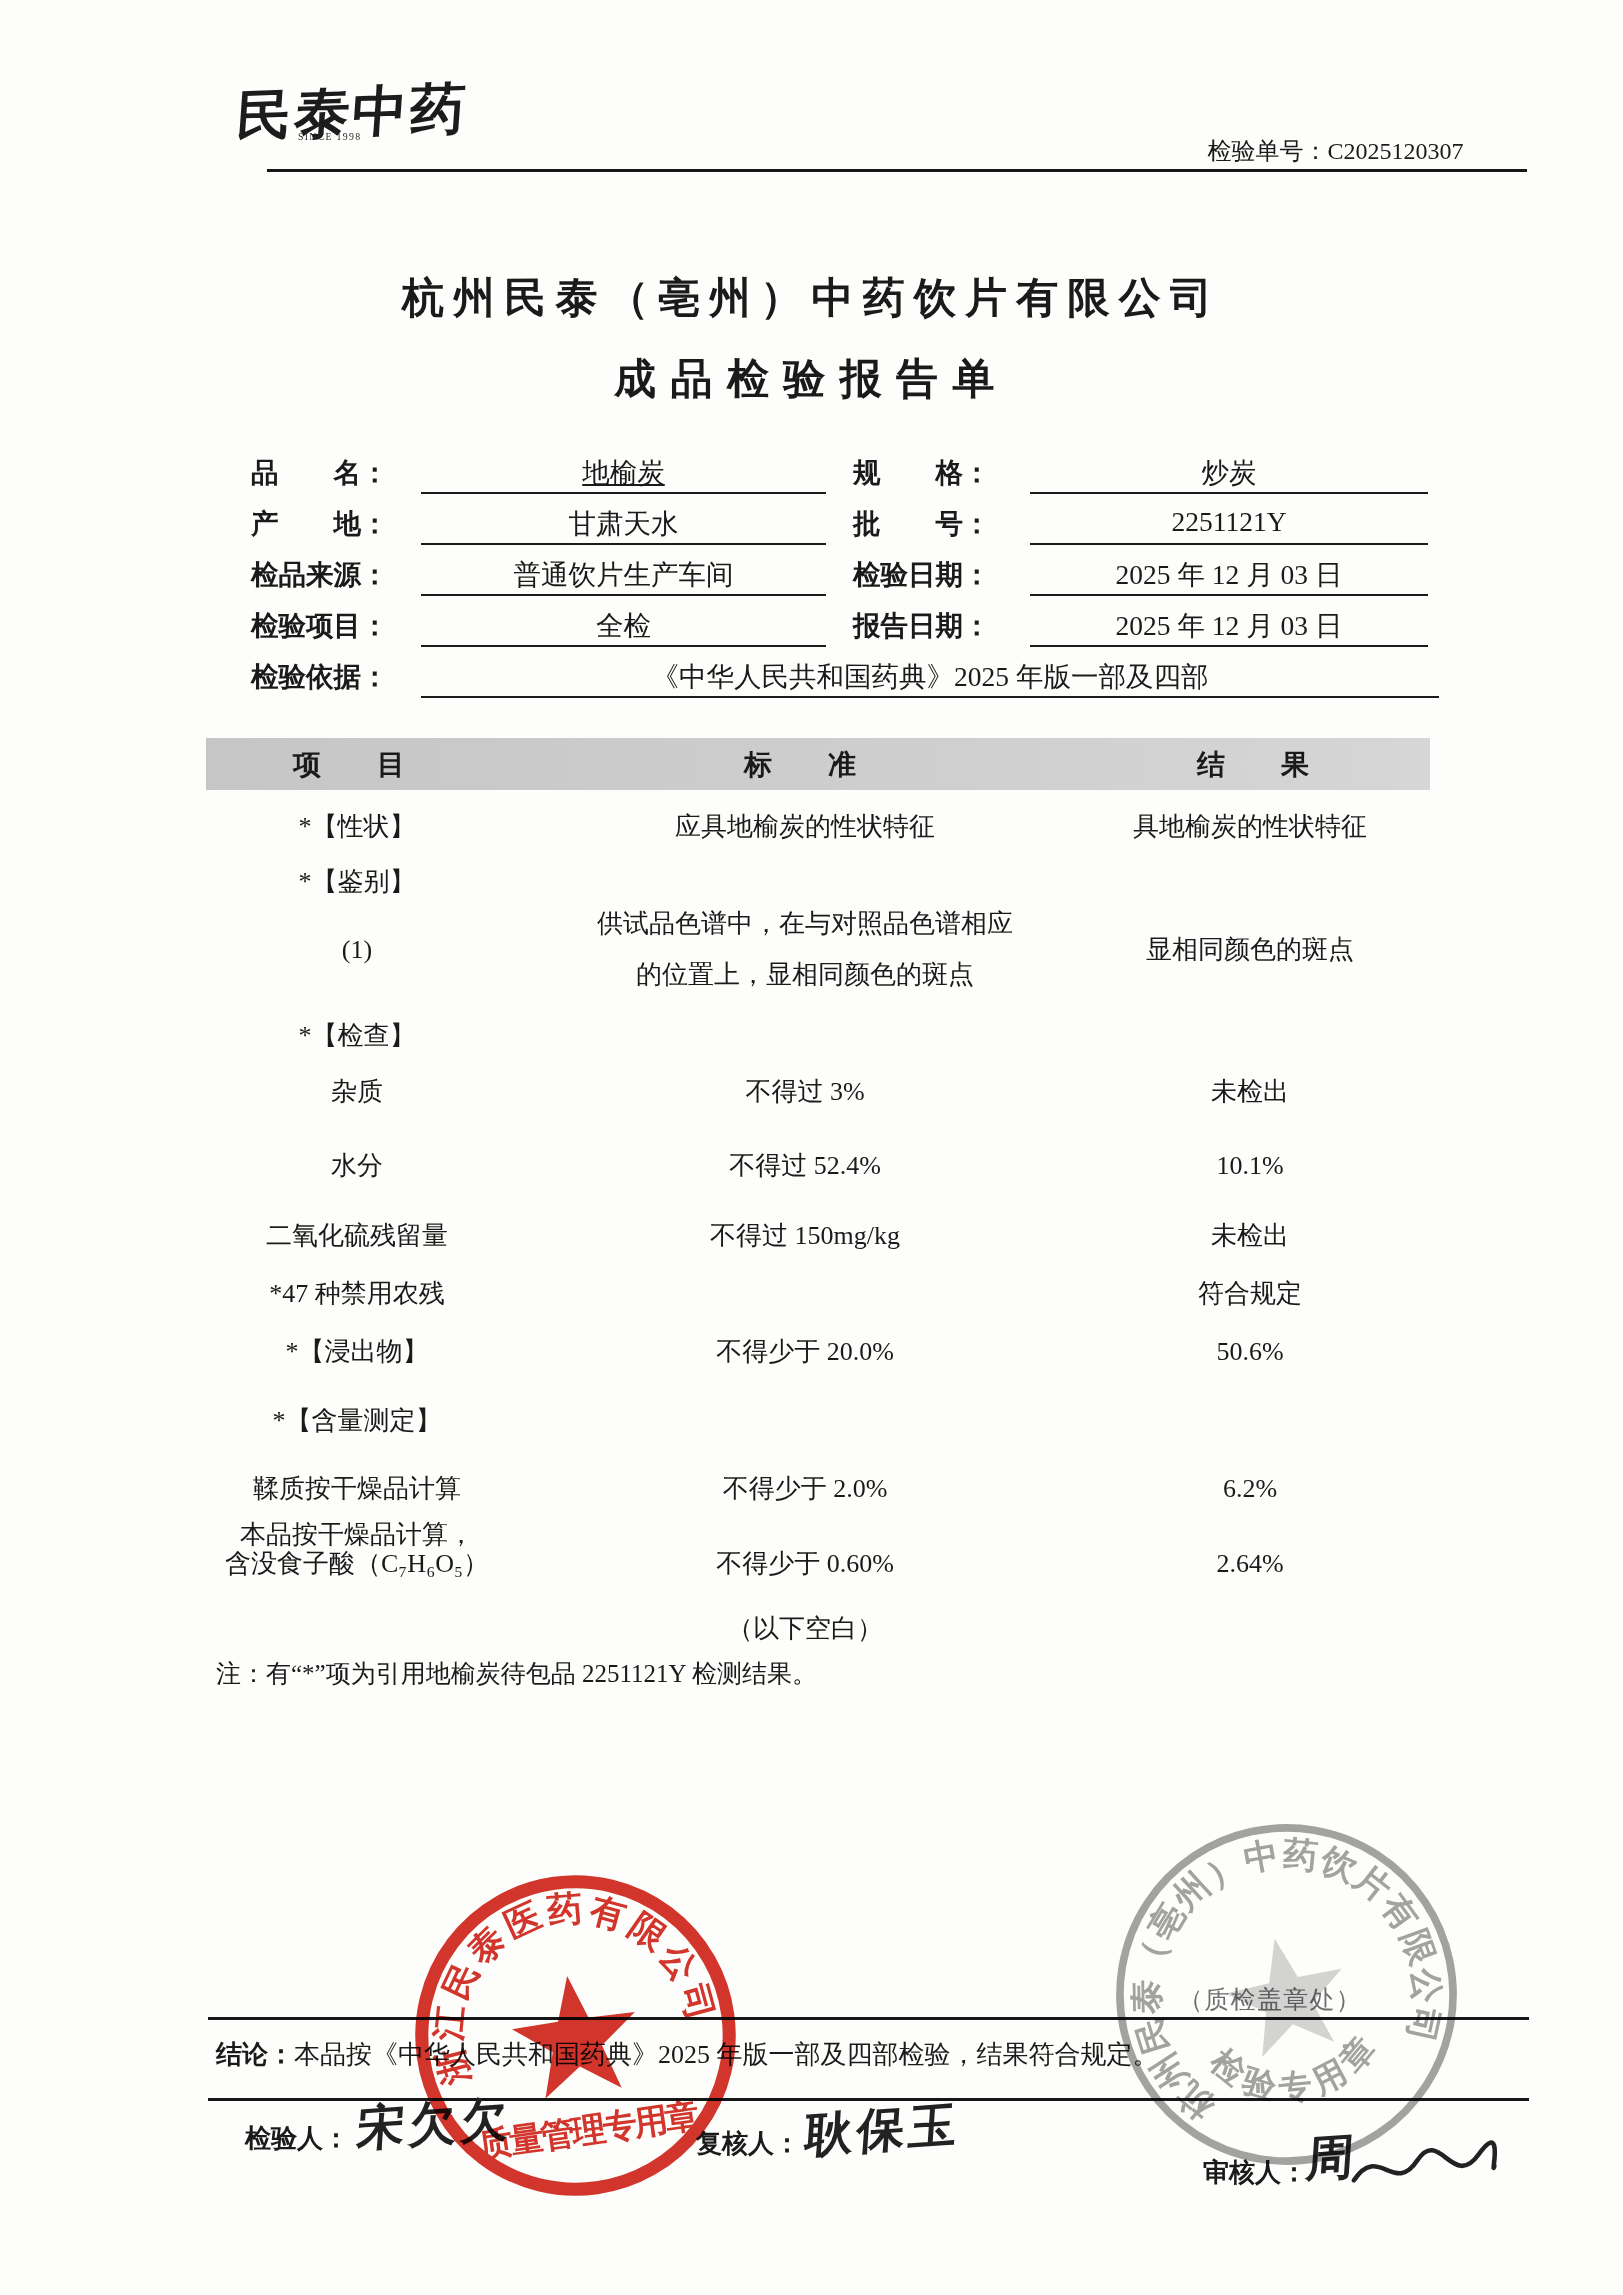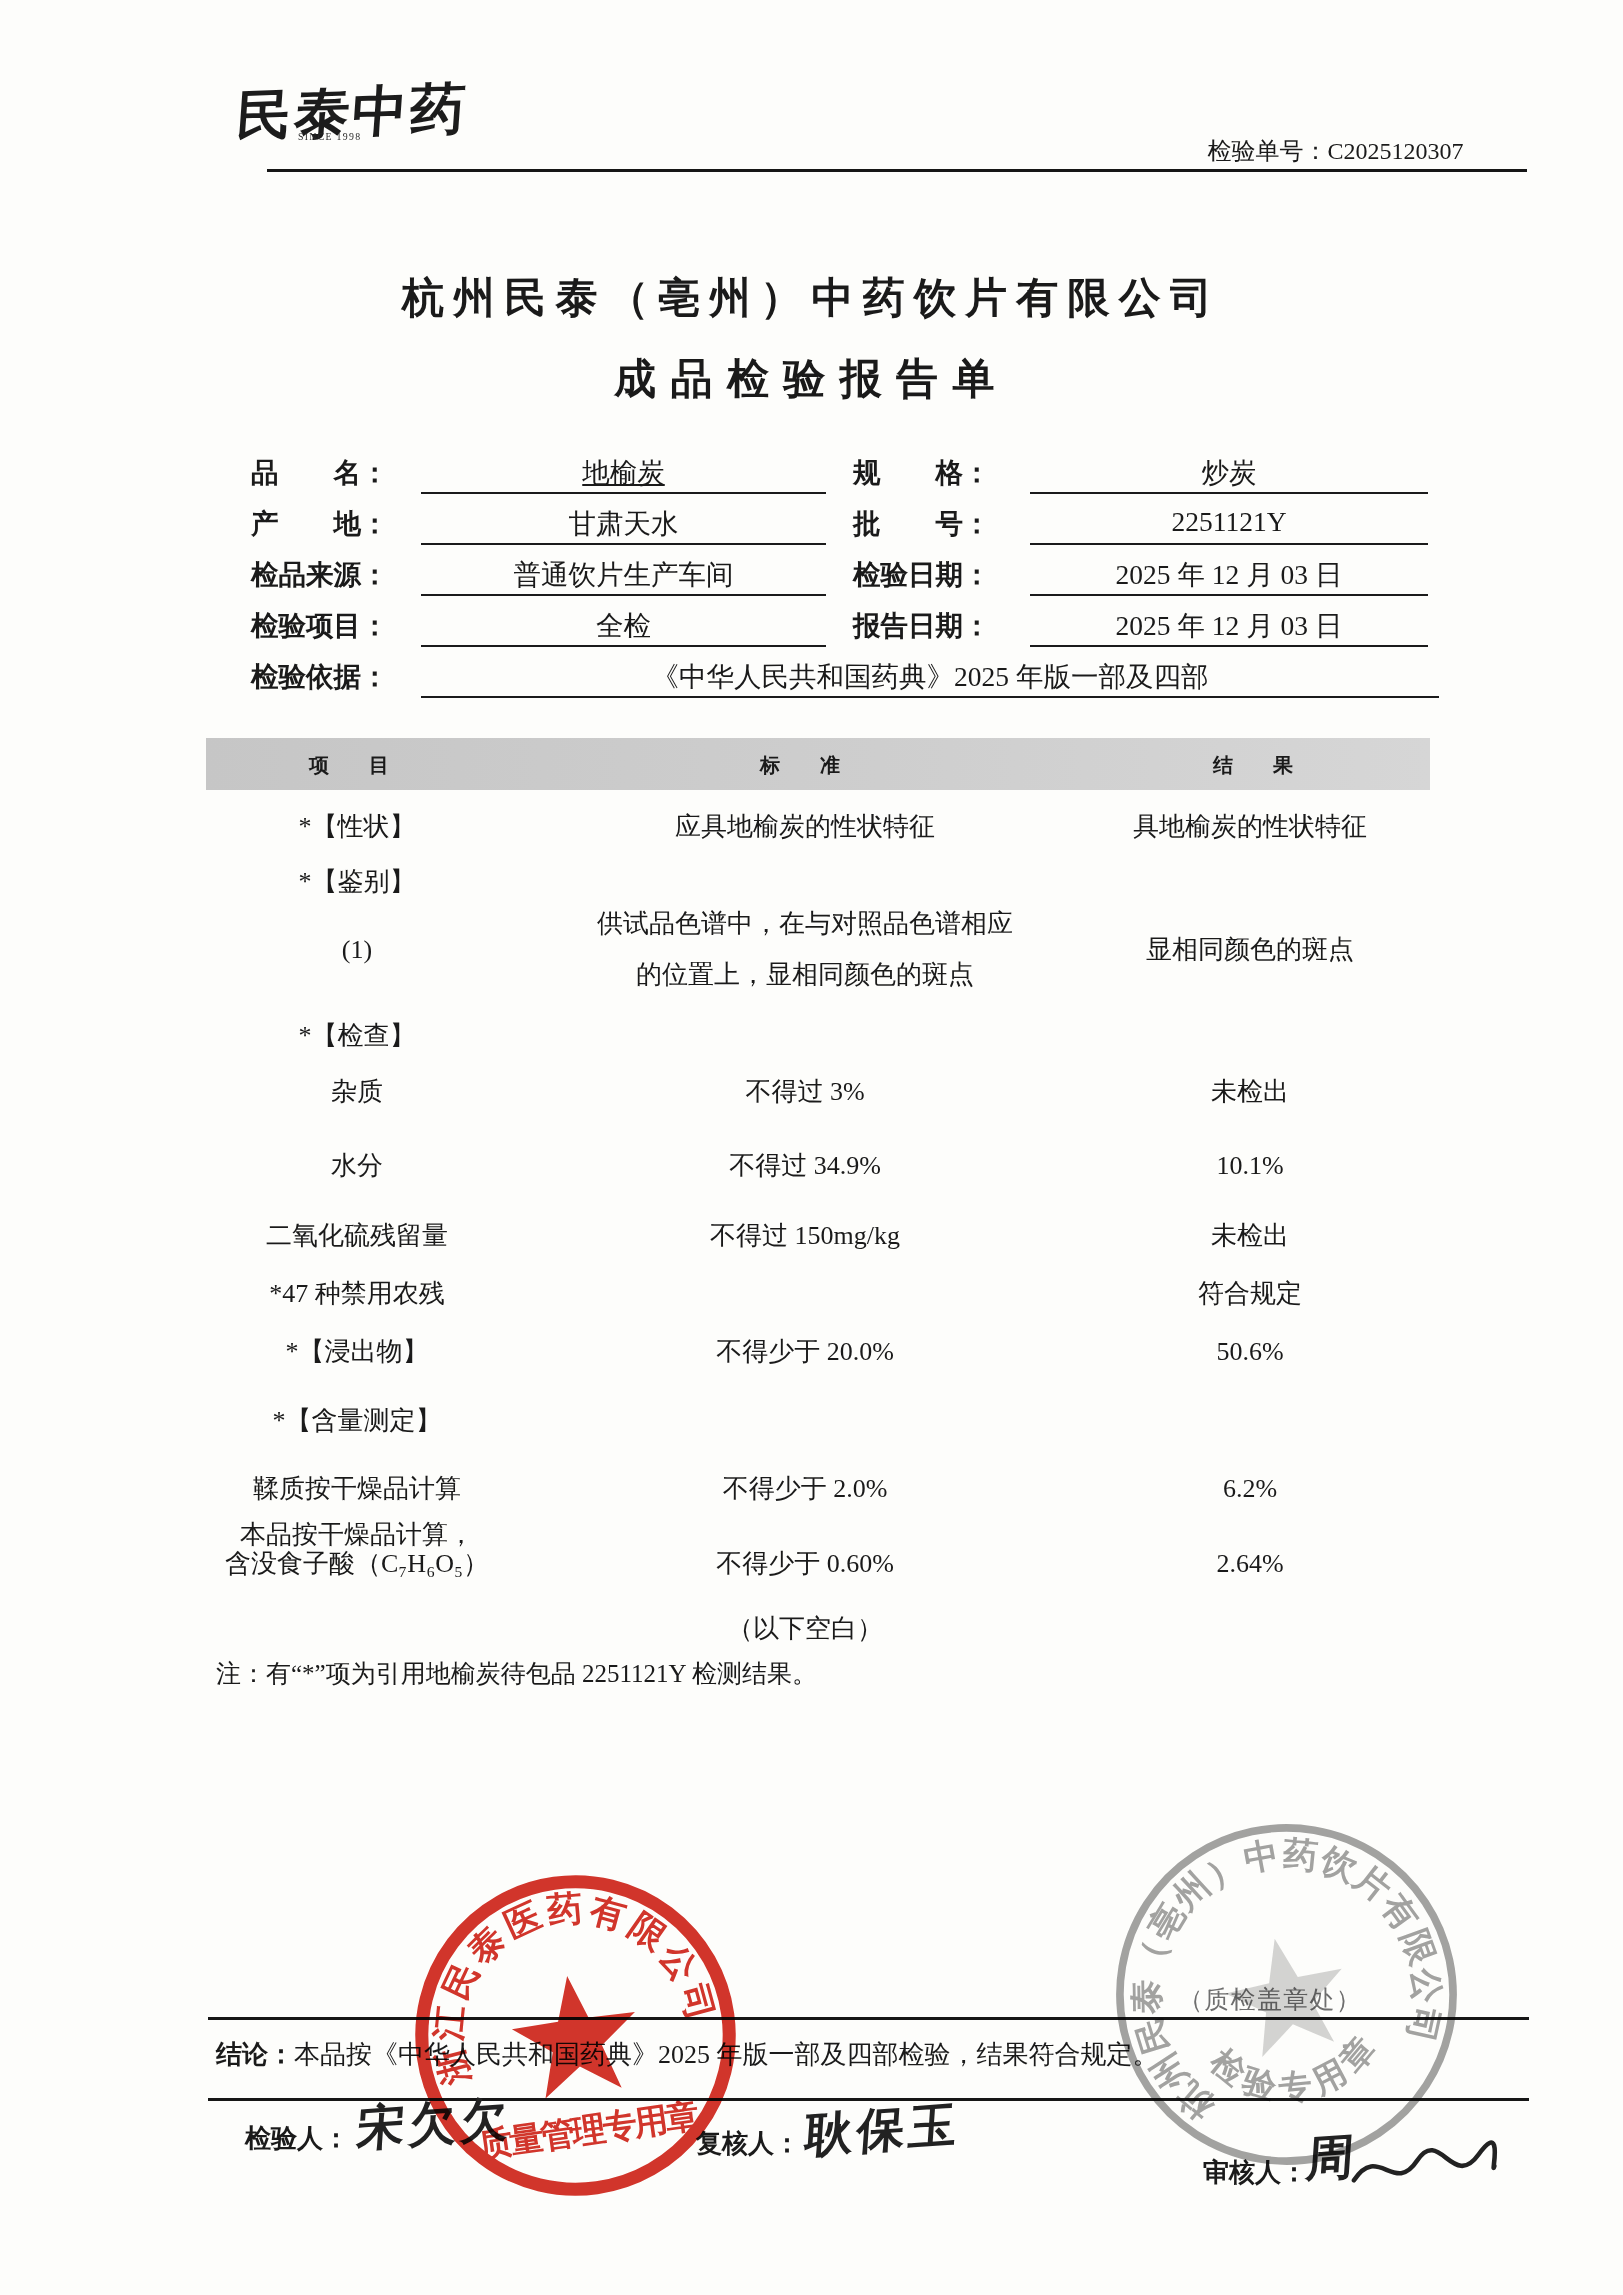--- a/index.html
+++ b/index.html
@@ -19,21 +19,21 @@
     font-weight:bold; letter-spacing:9.2px; margin:0;}
   .report-title{left:0; top:351px; width:1623px; text-align:center; font-size:42px;
     font-weight:bold; letter-spacing:14.4px; margin:0;}
   
   .f-label{font-size:27.5px; font-weight:bold; white-space:nowrap;}
   .f-value{font-size:27.5px; text-align:center; white-space:nowrap;}
   .f-line{height:2px; background:#1b1b1b;}
   
   .thead-bar{left:206px; top:738px; width:1224px; height:52px;
     background:linear-gradient(90deg,#c6c6c6,#cecece 55%,#d6d6d6);}
-  .th{font-size:20px; font-weight:bold; top:765px; transform:translate(-50%,-50%); white-space:nowrap;}
+  .th{font-size:28px; font-weight:bold; top:765px; transform:translate(-50%,-50%); white-space:nowrap;}
   .cell{font-size:26px; text-align:center; transform:translate(-50%,-50%);
     white-space:pre-line; line-height:1.95;}
   .note-line{left:216px; top:1657px; font-size:25px;}
   
   .rule2{height:2.6px; background:#161616;}
   .conclusion{left:216px; top:2037px; width:1316px; font-size:26px;}
   .conclusion b{font-weight:bold;}
   .sig-label{font-size:26px; font-weight:bold; white-space:nowrap;}
   .sig{font-size:48px; font-weight:600; white-space:nowrap; color:#222;
     transform:rotate(-4deg) skewX(-8deg); letter-spacing:3.9px;}
@@ -140,21 +140,21 @@
     <div class="abs cell" style="left: 357px; top: 882px; width: 380px;">*【鉴别】</div>
     <div class="abs cell" style="left: 357px; top: 950px; width: 380px;">(1)</div>
     <div class="abs cell" style="left: 805px; top: 950px; width: 458px;">供试品色谱中，在与对照品色谱相应
 的位置上，显相同颜色的斑点</div>
     <div class="abs cell" style="left: 1250px; top: 950px; width: 380px;">显相同颜色的斑点</div>
     <div class="abs cell" style="left: 357px; top: 1036px; width: 380px;">*【检查】</div>
     <div class="abs cell" style="left: 357px; top: 1092px; width: 380px;">杂质</div>
     <div class="abs cell" style="left: 805px; top: 1092px; width: 458px;">不得过 3%</div>
     <div class="abs cell" style="left: 1250px; top: 1092px; width: 380px;">未检出</div>
     <div class="abs cell" style="left: 357px; top: 1166px; width: 380px;">水分</div>
-    <div class="abs cell" style="left: 805px; top: 1166px; width: 458px;">不得过 34.9%</div>
+    <div class="abs cell" style="left: 805px; top: 1166px; width: 458px;">不得过 52.4%</div>
     <div class="abs cell" style="left: 1250px; top: 1166px; width: 380px;">10.1%</div>
     <div class="abs cell" style="left: 357px; top: 1236px; width: 380px;">二氧化硫残留量</div>
     <div class="abs cell" style="left: 805px; top: 1236px; width: 458px;">不得过 150mg/kg</div>
     <div class="abs cell" style="left: 1250px; top: 1236px; width: 380px;">未检出</div>
     <div class="abs cell" style="left: 357px; top: 1294px; width: 380px;">*47 种禁用农残</div>
     <div class="abs cell" style="left: 1250px; top: 1294px; width: 380px;">符合规定</div>
     <div class="abs cell" style="left: 357px; top: 1352px; width: 380px;">*【浸出物】</div>
     <div class="abs cell" style="left: 805px; top: 1352px; width: 458px;">不得少于 20.0%</div>
     <div class="abs cell" style="left: 1250px; top: 1352px; width: 380px;">50.6%</div>
     <div class="abs cell" style="left: 357px; top: 1421px; width: 380px;">*【含量测定】</div>

